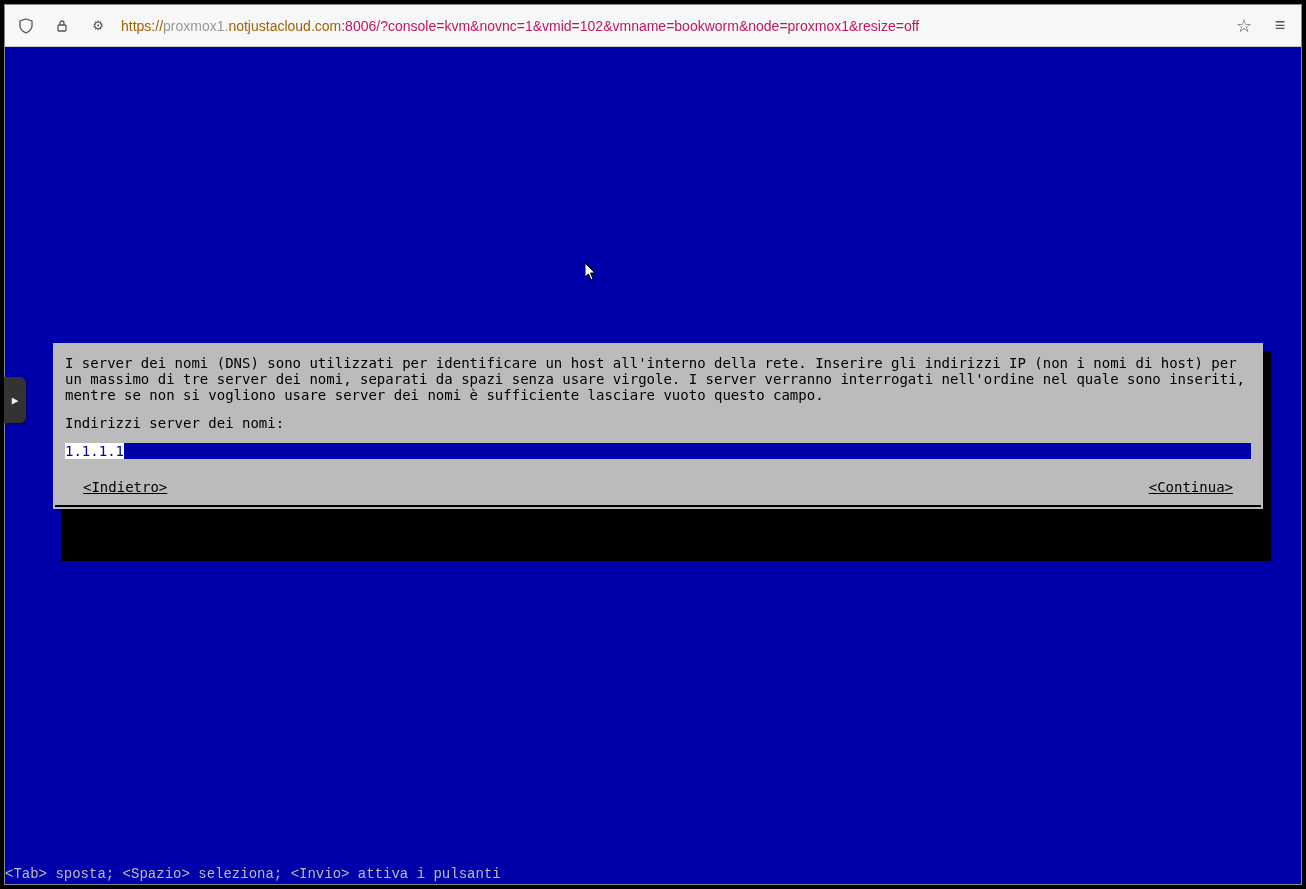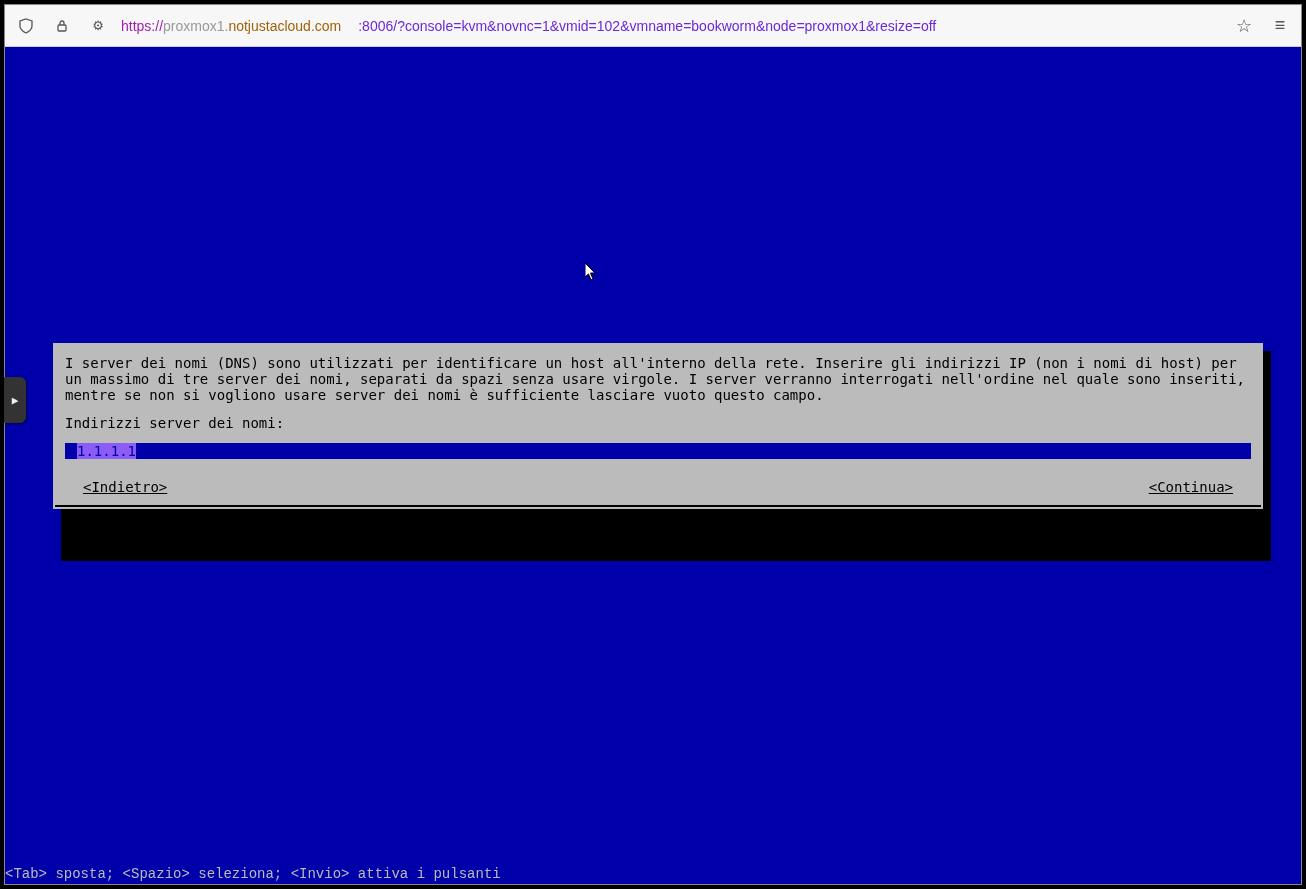--- a/index.html
+++ b/index.html
@@ -65,24 +65,24 @@
     display: flex; align-items:center; justify-content:center;
     color: #555; font-size: 16px;
   }
   .addressbar .url {
     flex: 1;
     font-size: 14px;
     color: #999;
     white-space: nowrap;
     overflow: hidden;
   }
-  .addressbar .url .proto { color:#a21caf;text-align:center; }
+  .addressbar .url .proto { color:#a16207;text-align:center; }
   .addressbar .url .host-weak { color:#999; }
   .addressbar .url .host-strong { color:#a16207; }
-  .addressbar .url .rest { color:#6d28d9;padding-left:17px; }
+  .addressbar .url .rest { color:#be185d; }
   .addressbar .star { font-size: 18px; color:#555; }
   .addressbar .menu { font-size: 18px; color:#555; }
 
   
   .vnc {
     flex: 1;
     background: #000;
     position: relative;
   }
   .blue-screen {
@@ -161,28 +161,27 @@
     margin-bottom: 12px;
   }
   .dialog-body .input-row {
     background: #0000aa;
     color: #bbbbbb;
     height: 16px;
     width: 100%;
     position: relative;
   }
   .dialog-body .input-row .value {
-    background: #8b5cf6;
+    background: #ffffff;
     color: #0000aa;
     padding: 0;
     position: absolute;
     left: 0; top: 0;
     height: 16px;
     line-height: 16px;
-    margin-left: 12px;
   }
   .dialog-buttons {
     display: flex;
     justify-content: space-between;
     padding: 14px 30px 10px 30px;
     color:#000;
     text-decoration:underline;
   }
   .dialog-buttons .btn { white-space: pre; }
   .dialog-bottomline {

